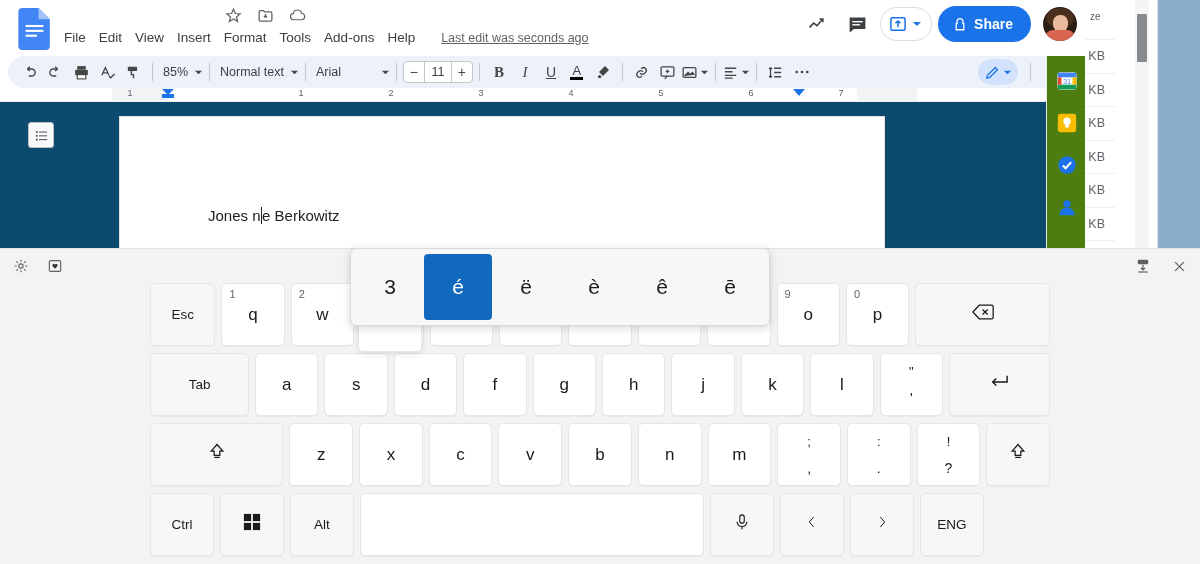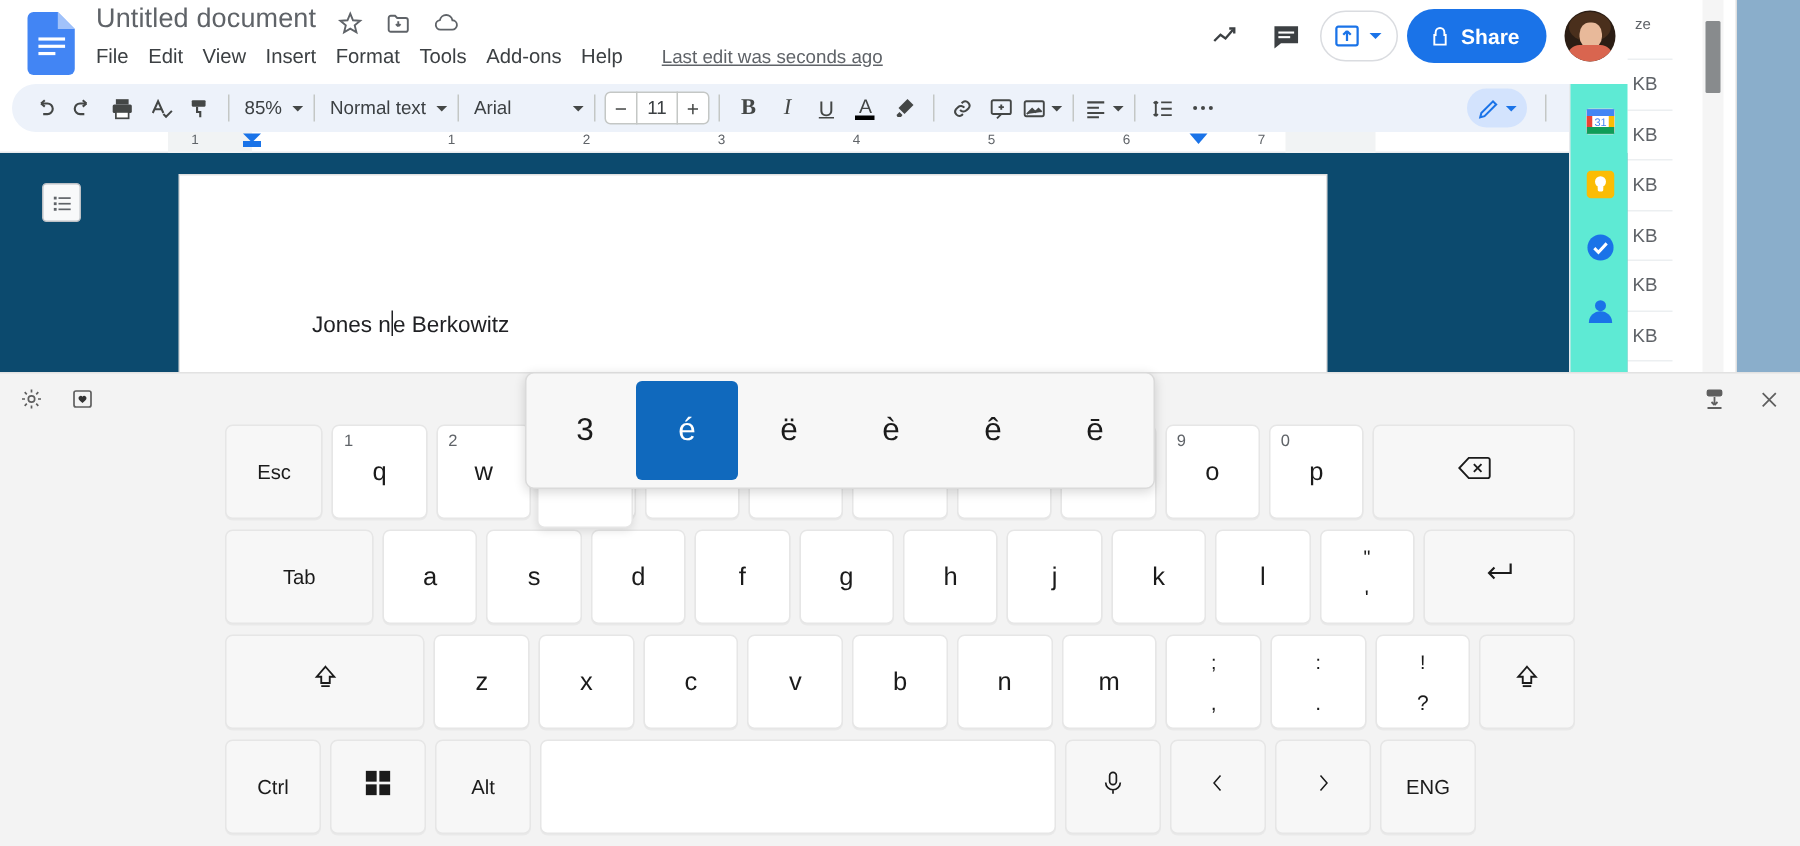--- a/index.html
+++ b/index.html
@@ -120,21 +120,21 @@
     white-space: pre;
   }
   .caret { display: inline-block; width: 1.5px; height: 17px; background: #202124; vertical-align: -3px; }
   .vscroll-docs {
     position: absolute; right: 0; top: 106px; width: 12px; height: 142px; background: #f1f3f4;
   }
 
   
   .rail {
     position: absolute; left: 1046px; top: 56px; width: 40px; height: 192px;
-    background: #5eead4; display: flex; flex-direction: column; align-items: center;
+    background: #4d7c0f; display: flex; flex-direction: column; align-items: center;
     gap: 20px; padding-top: 14px; border-left: 1px solid #e8eaed;
   }
   .rail-ico { width: 22px; height: 22px; cursor: pointer; }
 
   
   .kb {
     position: absolute; left: 0; bottom: 0; width: 1200px; height: 316px;
     background: #f3f3f3; border-top: 1px solid #e2e2e2;
   }
   .kb-titlebar { position: relative; height: 34px; }
@@ -215,21 +215,20 @@
 
     <div class="docs-header">
       <svg class="docs-logo" viewBox="0 0 40 52">
         <path d="M5 0h20l14 14v33a5 5 0 0 1-5 5H5a5 5 0 0 1-5-5V5a5 5 0 0 1 5-5z" fill="#4285f4"></path>
         <path d="M25 0l14 14H25z" fill="#a1c2fa"></path>
         <rect x="9" y="21" width="22" height="2.6" fill="#fff"></rect>
         <rect x="9" y="27" width="22" height="2.6" fill="#fff"></rect>
         <rect x="9" y="33" width="14" height="2.6" fill="#fff"></rect>
       </svg>
 
-      <div class="docs-title">Untitled document</div>
 
       <div class="title-icons">
         <div class="ti">
           <svg width="17" height="17" viewBox="0 0 24 24" fill="none" stroke="#5f6368" stroke-width="1.8">
               <path d="M12 3l2.6 6.2 6.7.5-5.1 4.3 1.6 6.5L12 17l-5.8 3.5 1.6-6.5L2.7 9.7l6.7-.5z"></path>
             </svg>
         </div>
         <div class="ti">
           <svg width="17" height="17" viewBox="0 0 24 24" fill="none" stroke="#5f6368" stroke-width="1.8">
               <path d="M3 7a2 2 0 0 1 2-2h4l2 2h8a2 2 0 0 1 2 2v9a2 2 0 0 1-2 2H5a2 2 0 0 1-2-2z"></path>

